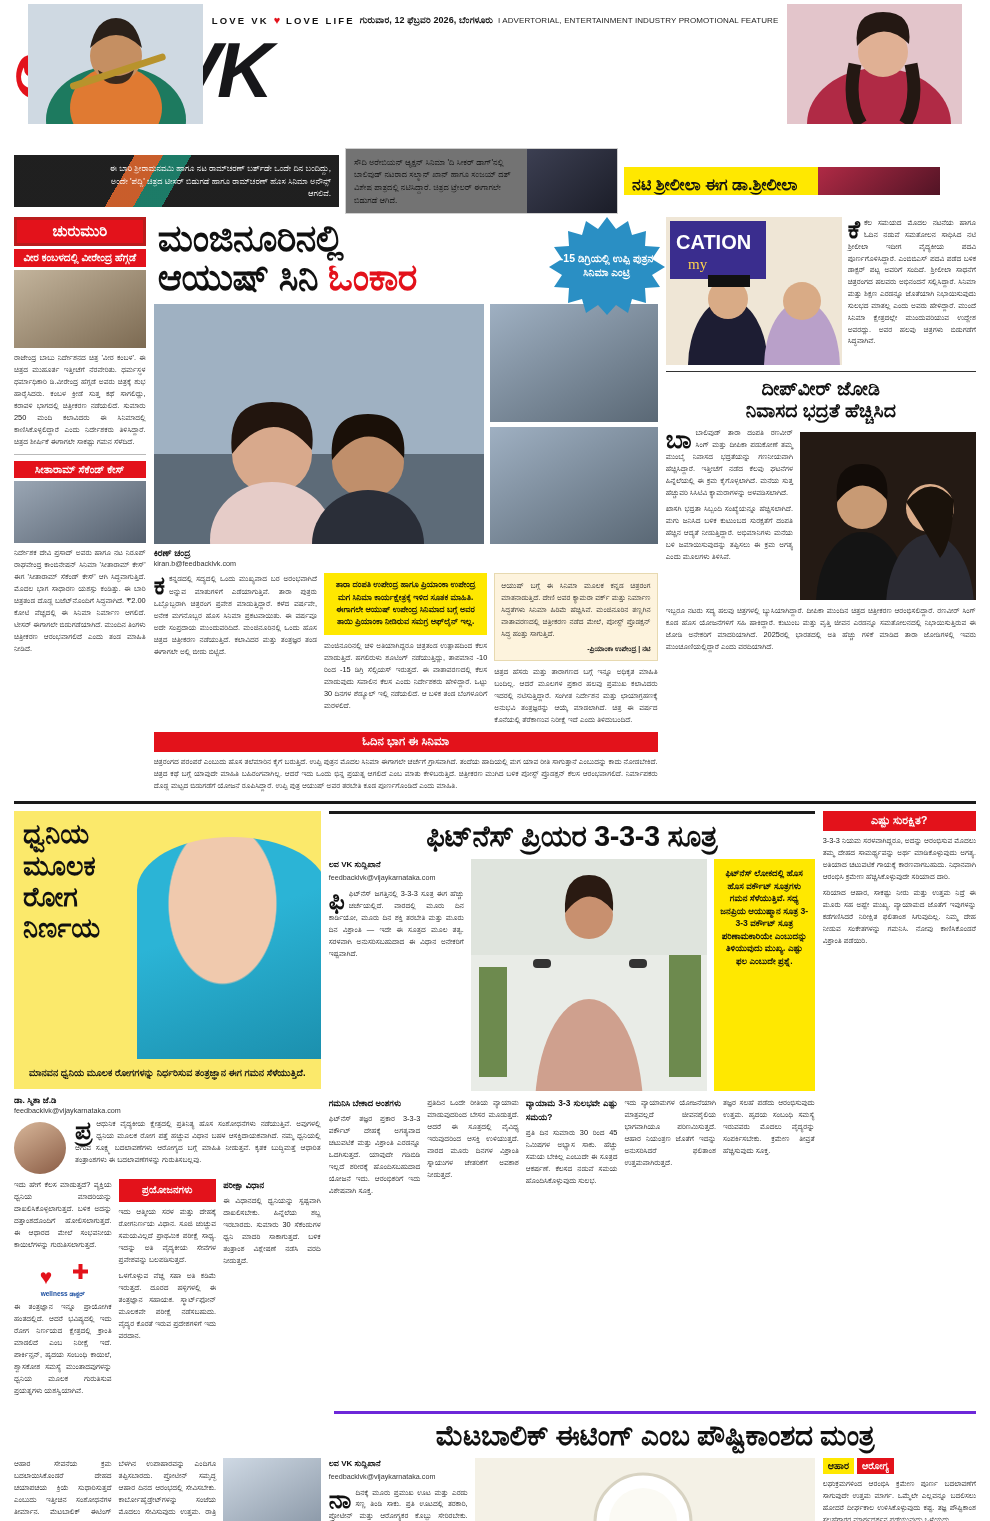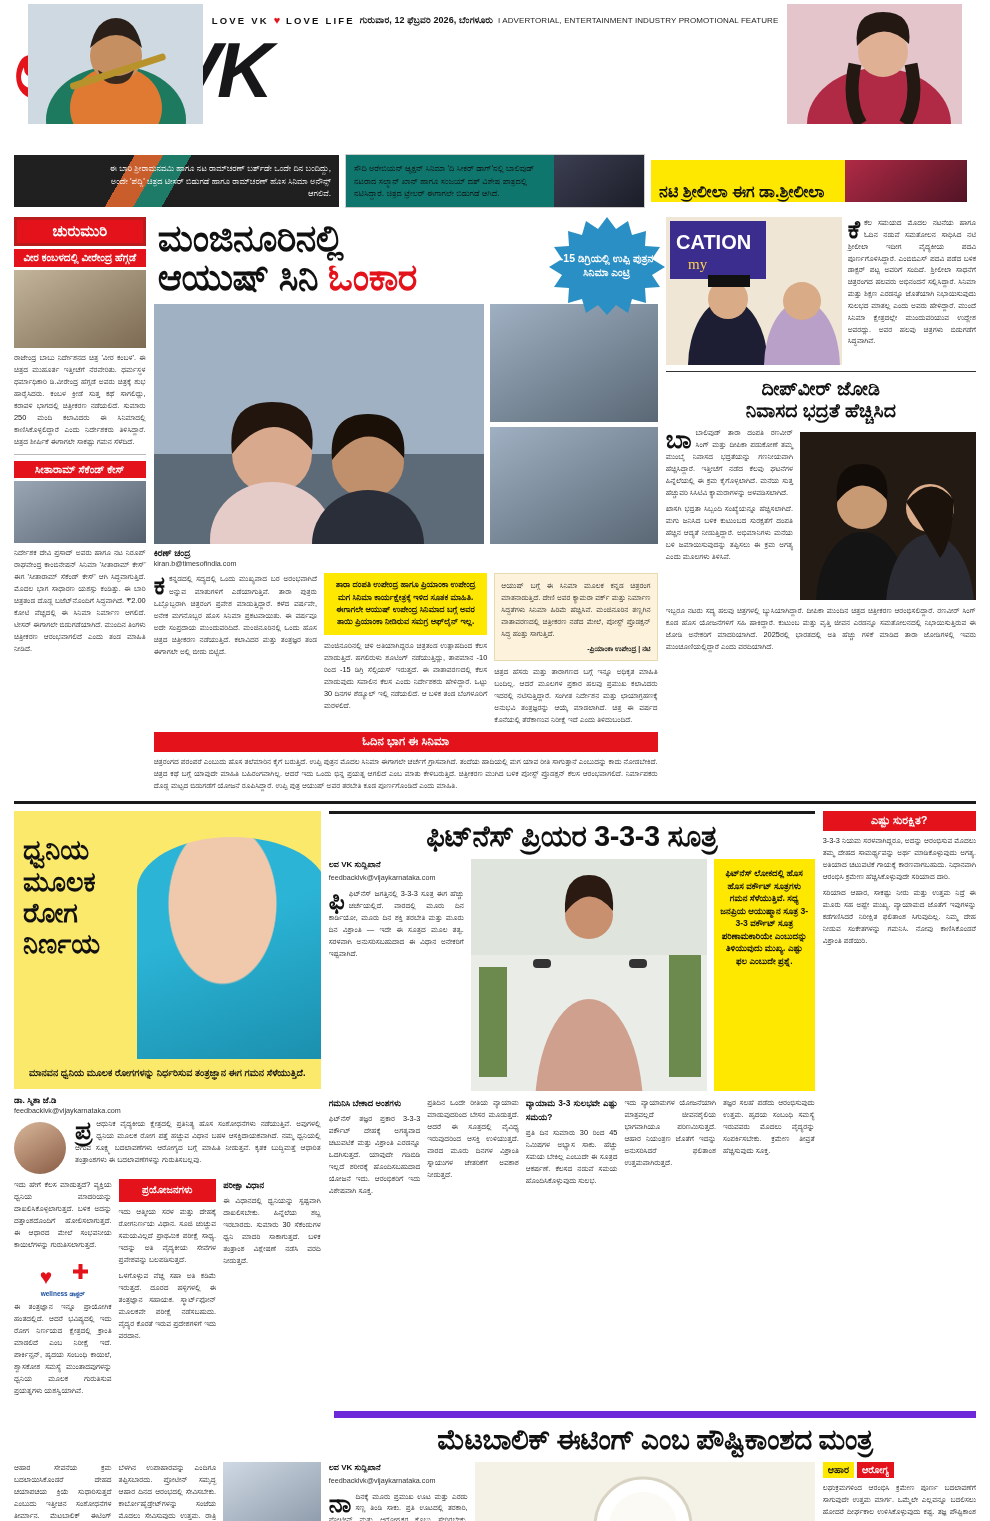--- a/index.html
+++ b/index.html
@@ -36,26 +36,26 @@
   }
   .mh-actor-l { left:14px; }
   .mh-actor-r { right:14px; }
 
   
   .teasers { display:flex; gap:6px; height:62px; margin-bottom:5px;align-items:center; }
   .teaser { position:relative; overflow:hidden; }
   .t1 { width:325px; background:#2b2b2b; }
   .t1 .tz { position:absolute; inset:0; background:linear-gradient(120deg,#1f1f1f 0 34%,#d1602b 34% 42%,#1c7f6a 42% 50%,#1f1f1f 50%); opacity:.95;}
   .t1 .tx { position:relative; color:#fff; font-size:8.2px; line-height:1.55; padding:8px 8px 6px 86px; text-align:right; }
-  .t2 { width:300px; background:#0f766e; border:1px solid #cfcfcf; }
+  .t2 { width:273px; background:#737373; border:1px solid #cfcfcf; }
   .t2 .tx { font-size:8.2px; line-height:1.55; padding:8px 92px 6px 8px; color:#111; }
   .t2 .tpic { position:absolute; right:0; top:0; bottom:0; width:90px; background:linear-gradient(140deg,#3c3f52,#1b1d28);}
   .t3 { width:316px; }
   .t3 .yel { position:absolute; left:0; top:0; width:196px; height:58px; background:#ffe800; }
-  .t3 .yt { position:relative; padding:22px 0 0 8px; font-size:16px; font-weight:bold; line-height:1.25; color:#111; width:196px;}
+  .t3 .yt { position:relative; padding:8px 0 0 8px; font-size:16px; font-weight:bold; line-height:1.25; color:#111; width:196px;}
   .t3 .tpic { position:absolute; right:0; top:0; bottom:0; width:122px; background:linear-gradient(140deg,#b02a45,#511425);}
 
   
   .main-grid { display:flex; gap:8px; }
   .col-left { width:134px; }
   .col-mid  { width:504px; }
   .col-right{ width:316px; }
 
   
   .churumuri-tag {
@@ -131,21 +131,21 @@
 
   
   .sec-divider { border-top:3px solid #1a1a1a; margin:9px 0 7px; }
   .grid2 { display:flex; gap:8px; }
   .g2-left { width:312px; }
   .g2-mid  { width:486px; }
   .g2-right{ width:156px; }
 
   .yellow-hero { background:#fbe96b; height:248px; position:relative; overflow:hidden; }
   .yellow-hero .yh-title {
-    position:absolute; left:9px; top:24px; width:132px;
+    position:absolute; left:9px; top:8px; width:132px;
     font-size:27px; font-weight:bold; line-height:1.16; color:#111;
   }
   .yellow-hero .yh-person {
     position:absolute; right:-6px; bottom:0; width:190px; height:222px;
     background:radial-gradient(ellipse at 45% 30%, #f0c9ad 0 36%, transparent 37%),
                linear-gradient(160deg,#2bb4d6 40%, #1b8fad 100%);
     border-radius:50% 50% 0 0 / 24% 24% 0 0;
   }
   .yellow-cap {
     background:#fbe96b; font-size:9.5px; font-weight:bold; line-height:1.45;
@@ -173,21 +173,21 @@
   .fit-cols { display:flex; gap:7px; margin-top:6px;}
   .fit-cols .c { flex:1; font-size:7.4px; line-height:1.62; text-align:justify;}
   .q-head { font-size:8.4px; font-weight:bold; color:#111; margin-bottom:2px; }
 
   .sure-bar { background:#e3121b; color:#fff; font-size:11px; font-weight:bold;
               text-align:center; padding:3px 0 4px;}
   .sure-body { font-size:7.4px; line-height:1.62; text-align:justify; margin-top:4px;}
 
   
   .meta-head { font-size:28px; font-weight:bold; text-align:center; letter-spacing:-.4px;
-               border-top:7px solid #6d28d9; padding-top:6px; margin-top:8px;font-family:Liberation Serif, serif;}
+               border-top:3px solid #6d28d9; padding-top:6px; margin-top:8px;}
   .grid3 { display:flex; gap:8px; margin-top:5px; }
   .g3-left { width:312px; font-size:7.4px; line-height:1.62; text-align:justify;}
   .g3-mid  { width:486px; }
   .g3-right{ width:156px; }
   .meta-photo { width:100%; height:138px; background:linear-gradient(150deg,#c7d48e,#7c8e3f);}
   .woman-photo { width:100%; height:140px; background:linear-gradient(150deg,#cfd9e4,#7e8c9c); margin-top:5px;}
   .aahara-badges { display:flex; gap:3px; align-items:center; margin-bottom:4px;}
   .aahara-badges .b1 { background:#ffe800; color:#111; font-size:9.5px; font-weight:bold; padding:2px 5px;}
   .aahara-badges .b2 { background:#e3121b; color:#fff; font-size:9.5px; font-weight:bold; padding:2px 5px;}
 </style>
@@ -290,21 +290,21 @@
           </svg>
         </div>
         <div class="hero-side">
           <div class="sp"></div>
           <div class="sp"></div>
         </div>
       </div>
 
       <div class="byline">
         <span>ಕಿರಣ್ ಚಂದ್ರ</span>
-        <span class="em">kiran.b@timesofindia.com</span>
+        <span class="em">kiran.b@feedbacklvk.com</span>
       </div>
 
       <div class="mid-cols">
         <div class="mc">
           <span class="dropcap">ಕ</span>
           <span>ಕನ್ನಡದಲ್ಲಿ ಸದ್ಯದಲ್ಲಿ ಒಂದು ಮುಖ್ಯವಾದ ಬರ ಅರಂಭವಾಗಿದೆ ಅನ್ನುವ ಮಾತುಗಳಿಗೆ ಎಡೆಯಾಗುತ್ತಿವೆ. ತಾರಾ ಪುತ್ರರು ಒಬ್ಬೊಬ್ಬರಾಗಿ ಚಿತ್ರರಂಗ ಪ್ರವೇಶ ಮಾಡುತ್ತಿದ್ದಾರೆ. ಕಳೆದ ವರ್ಷವೇ, ಅನೇಕ ಮಗನೊಬ್ಬರ ಹೊಸ ಸಿನಿಮಾ ಪ್ರಕಟವಾಯಿತು. ಈ ವರ್ಷವೂ ಅದೇ ಸಂಪ್ರದಾಯ ಮುಂದುವರಿದಿದೆ. ಮಂಜಿನೂರಿನಲ್ಲಿ ಒಂದು ಹೊಸ ಚಿತ್ರದ ಚಿತ್ರೀಕರಣ ನಡೆಯುತ್ತಿದೆ. ಕಲಾವಿದರ ಮತ್ತು ತಂತ್ರಜ್ಞರ ತಂಡ ಈಗಾಗಲೇ ಅಲ್ಲಿ ಬೀಡು ಬಿಟ್ಟಿದೆ.</span>
         </div>
         <div class="mc">
           <div class="yellow-note">ತಾರಾ ದಂಪತಿ ಉಪೇಂದ್ರ ಹಾಗೂ ಪ್ರಿಯಾಂಕಾ ಉಪೇಂದ್ರ ಮಗ ಸಿನಿಮಾ ಕಾರ್ಯಕ್ಷೇತ್ರಕ್ಕೆ ಇಳಿದ ಸೂತಕ ಮಾಹಿತಿ. ಈಗಾಗಲೇ ಆಯುಷ್ ಉಪೇಂದ್ರ ಸಿನಿಮಾದ ಬಗ್ಗೆ ಅವರ ತಾಯಿ ಪ್ರಿಯಾಂಕಾ ನೀಡಿರುವ ಸಮಗ್ರ ಆಫ್‌ಲೈನ್ ಇಲ್ಲ.</div>
           <div style="margin-top:5px">ಮಂಜಿನೂರಿನಲ್ಲಿ ಚಳಿ ಅತಿಯಾಗಿದ್ದರೂ ಚಿತ್ರತಂಡ ಉತ್ಸಾಹದಿಂದ ಕೆಲಸ ಮಾಡುತ್ತಿದೆ. ಹಗಲಿರುಳು ಶೂಟಿಂಗ್ ನಡೆಯುತ್ತಿದ್ದು, ತಾಪಮಾನ -10 ರಿಂದ -15 ಡಿಗ್ರಿ ಸೆಲ್ಸಿಯಸ್ ಇರುತ್ತದೆ. ಈ ವಾತಾವರಣದಲ್ಲಿ ಕೆಲಸ ಮಾಡುವುದು ಸವಾಲಿನ ಕೆಲಸ ಎಂದು ನಿರ್ದೇಶಕರು ಹೇಳಿದ್ದಾರೆ. ಒಟ್ಟು 30 ದಿನಗಳ ಶೆಡ್ಯೂಲ್ ಇಲ್ಲಿ ನಡೆಯಲಿದೆ. ಆ ಬಳಿಕ ತಂಡ ಬೆಂಗಳೂರಿಗೆ ಮರಳಲಿದೆ.</div>

